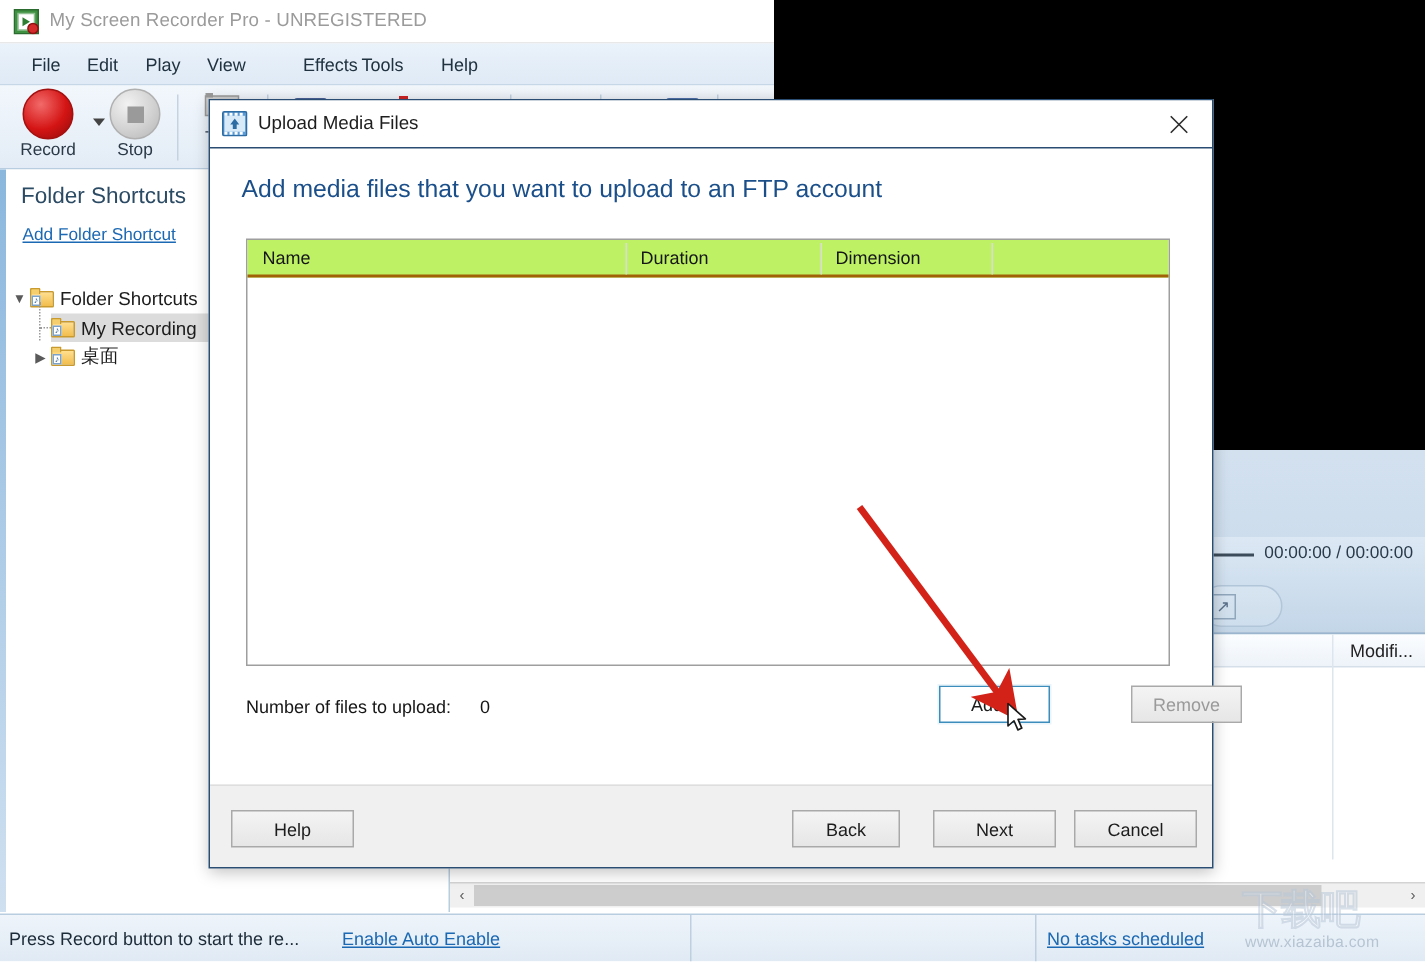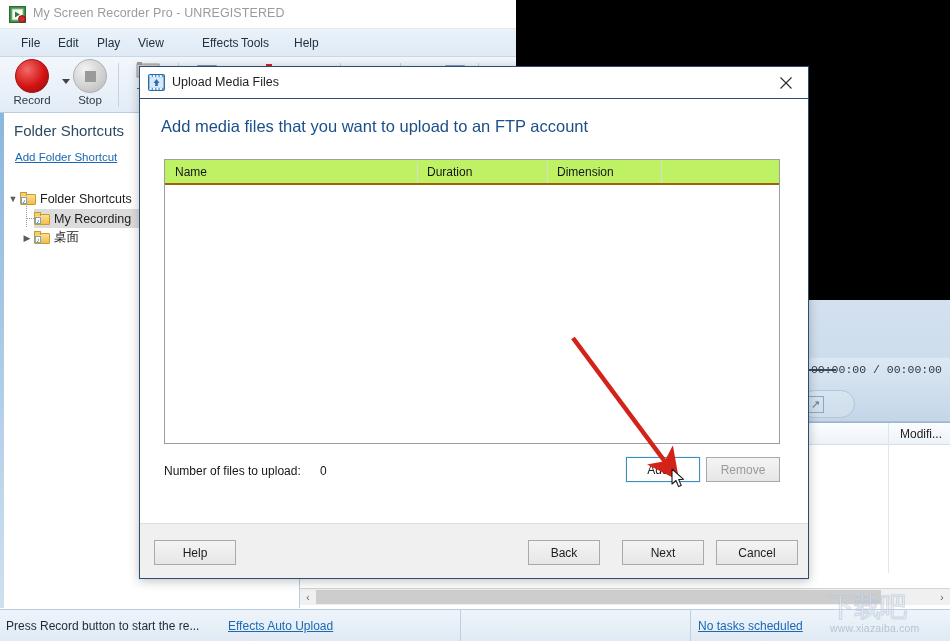--- a/index.html
+++ b/index.html
@@ -164,21 +164,21 @@
     background:#000000;
   }
   .ctrl-bar {
     position: absolute; left: 300px; top: 358px; width: 650px; height: 64px;
     background: linear-gradient(to bottom,#dce8f4 0%, #c3d6e8 100%);
     border-bottom: 1px solid #a9c0d6;
   }
   .time-text {
     position: absolute; right: 8px; top: 363px;
     font-size: 11.5px; color: #2a3a49;
-    font-family: Liberation Mono, monospace;
+    font-family: Liberation Sans, sans-serif;
   }
   .seek-line {
     position:absolute; left: 806px; top: 369px; width: 30px; height:2px;
     background: #3d4c5a;
   }
   .rnd-btn {
     position: absolute; left: 800px; top: 390px;
     width: 55px; height: 28px; border-radius: 14px;
     background: rgba(255,255,255,.18);
     border: 1px solid #b2c6d9;
@@ -312,21 +312,21 @@
     font-size:12px; color:#1c1c1c;
     display:flex;align-items:center;justify-content:center;
     cursor:pointer; font-family:"Liberation Sans", sans-serif;
   }
   .btn.focused {
     border:1px solid #3c8dbc;
     background:#ffffff;
     outline:1px solid #eaf4fb;
     text-align:right;
   }
-  .btn.disabled { color:#9a9a9a; }
+  .btn.disabled { color:#9a9a9a;margin-left:48px; }
   .dlg-footer {
     position:absolute;left:0;bottom:0;width:668px;height:55px;
     background:#f0f0f0;border-top:1px solid #dedede;
   }
 
   
   .arrow-svg {
     position:absolute;left:540px;top:320px;width:180px;height:170px;
     pointer-events:none;
   }
@@ -531,21 +531,21 @@
   </div>
 
   <div class="hscroll">
     <div class="arrowL">‹</div>
     <div class="thumb"></div>
     <div class="arrowR">›</div>
   </div>
 
   <div class="statusbar">
     <div class="sb-text">Press Record button to start the re...</div>
-    <div class="sb-link" style="left:228px">Effects Auto Upload</div>
+    <div class="sb-link" style="left:228px">Enable Auto Enable</div>
     <div class="sb-sep" style="left:460px"></div>
     <div class="sb-sep" style="left:690px"></div>
     <div class="sb-link" style="left:698px">No tasks scheduled</div>
   </div>
 
   <div class="watermark">
     <div class="wm-cn">下载吧</div>
     <div class="wm-url">www.xiazaiba.com</div>
   </div>
 

